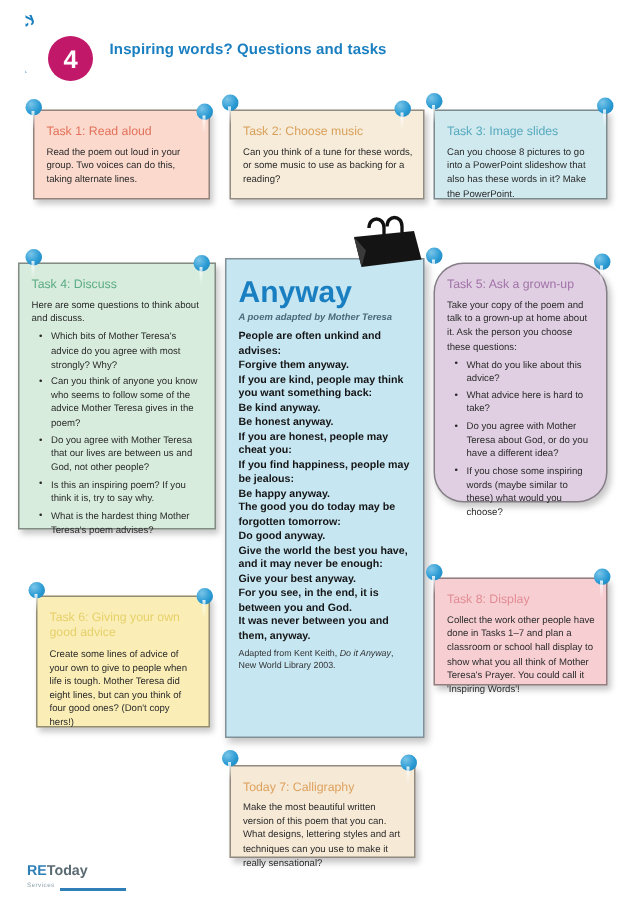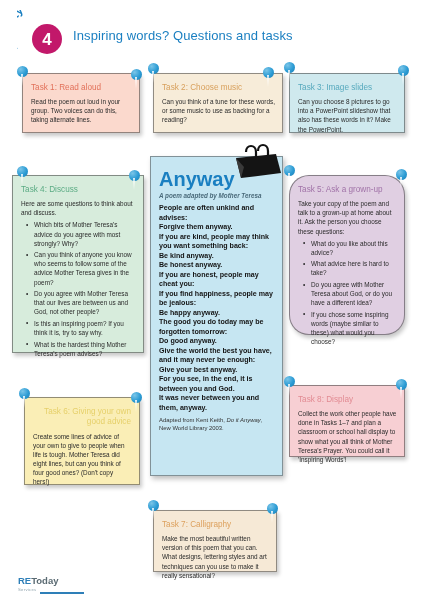--- a/index.html
+++ b/index.html
@@ -14,21 +14,21 @@
   .activity-badge{position:absolute;left:17px;top:10px;width:52px;height:46px;}
   .badge-circle{
     position:absolute;left:15px;top:14px;width:30px;height:30px;border-radius:50%;
     background:#c2186a;color:#fff;font-weight:bold;font-size:17px;
     display:flex;align-items:center;justify-content:center;line-height:1;
   }
   .badge-arc{position:absolute;left:0;top:0;width:52px;height:46px;}
   .badge-arc text{font-family:"Liberation Sans",sans-serif;font-weight:bold;font-size:11.5px;fill:#1a7fc1;}
   .header-title{
     position:absolute;left:73px;top:28px;
-    color:#1a7fc1;font-weight:normal;font-size:13px;letter-spacing:.1px;white-space:nowrap;
+    color:#1a7fc1;font-weight:bold;font-size:10px;letter-spacing:.1px;white-space:nowrap;
   }
 
   
   .card{
     position:absolute;box-sizing:border-box;
     border:1px solid rgba(60,60,60,.55);
     box-shadow:2px 3px 4px rgba(0,0,0,.22);
   }
   .card .title{
     font-weight:normal;font-size:8.2px;line-height:1.25;margin:0 0 4px 0;
@@ -45,40 +45,40 @@
   .c-peach .title{color:#e2715a;}
   .c-cream{background:#f7ecd9;}
   .c-cream .title{color:#d8a05c;}
   .c-ice{background:#cfe9ee;}
   .c-ice .title{color:#56a9bd;}
   .c-mint{background:#d7ecdc;}
   .c-mint .title{color:#5bab84;}
   .c-lilac{background:#e0cfe2;}
   .c-lilac .title{color:#a173a8;}
   .c-yellow{background:#faeeb6;}
-  .c-yellow .title{color:#e6d06a;text-align:right;}
+  .c-yellow .title{color:#e6d06a;text-align:left;}
   .c-pink{background:#f7cfd3;}
   .c-pink .title{color:#e28b93;}
   .c-sand{background:#f6e9d6;}
   .c-sand .title{color:#dda15e;}
 
   
   .pin{position:absolute;width:13px;height:13px;z-index:6;pointer-events:none;}
   .pin .head{
     position:absolute;left:0;top:0;width:11px;height:11px;border-radius:50%;
     background:radial-gradient(circle at 33% 30%,#7ac5e8 0%,#2b9bd4 55%,#1f7fb4 100%);
   }
   .pin .drip{
     position:absolute;left:4px;top:8px;width:2px;height:12px;
     background:linear-gradient(to bottom,rgba(255,255,255,.85),rgba(255,255,255,0));
   }
 
   
   #poem-card{
-    position:absolute;left:150px;top:156px;width:133px;height:320px;
+    position:absolute;left:150px;top:172px;width:133px;height:320px;
     background:#c6e6f2;border:1px solid rgba(60,60,60,.5);
     box-shadow:2px 3px 5px rgba(0,0,0,.25);
     box-sizing:border-box;padding:8px 8px 5px 8px;overflow:hidden;
   }
   #poem-title{color:#1a7fc1;font-size:20px;font-weight:bold;line-height:1;margin:4px 0 3px 0;}
   #poem-sub{font-style:italic;font-weight:bold;font-size:6.3px;color:#4a6a7a;margin-bottom:5px;}
   .poem-line{font-weight:bold;font-size:7.1px;line-height:1.34;color:#141414;}
   #poem-credit{font-size:5.9px;line-height:1.3;color:#333;margin-top:4px;}
   #poem-credit i{font-style:italic;}
 
@@ -234,21 +234,21 @@
   <div class="pin" style="left:284px;top:376px;">
       <div class="head"></div>
       <div class="drip"></div>
     </div>
   <div class="pin" style="left:396px;top:379px;">
       <div class="head"></div>
       <div class="drip"></div>
     </div>
 
   <div class="card c-sand" style="left:153px;top:510px;width:124px;height:62px;padding:9px 7px 6px 8px;">
-    <div class="title">Task 7: Calligraphy</div>
+    <div class="title">Today 7: Calligraphy</div>
     <div class="body">Make the most beautiful written version of this poem that you can. What designs, lettering styles and art techniques can you use to make it really sensational?</div>
   </div>
   <div class="pin" style="left:148px;top:500px;">
       <div class="head"></div>
       <div class="drip"></div>
     </div>
   <div class="pin" style="left:267px;top:503px;">
       <div class="head"></div>
       <div class="drip"></div>
     </div>

